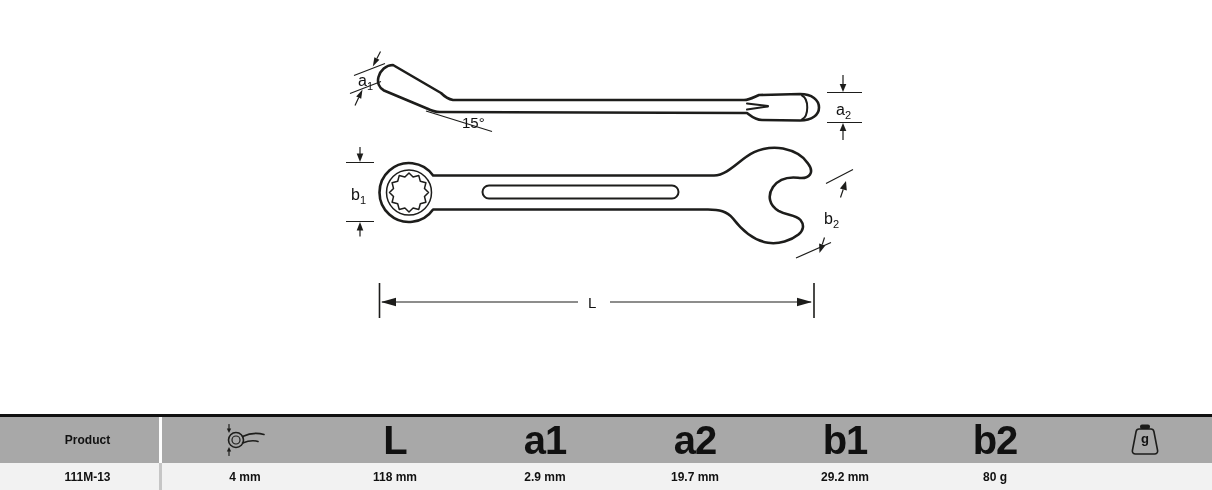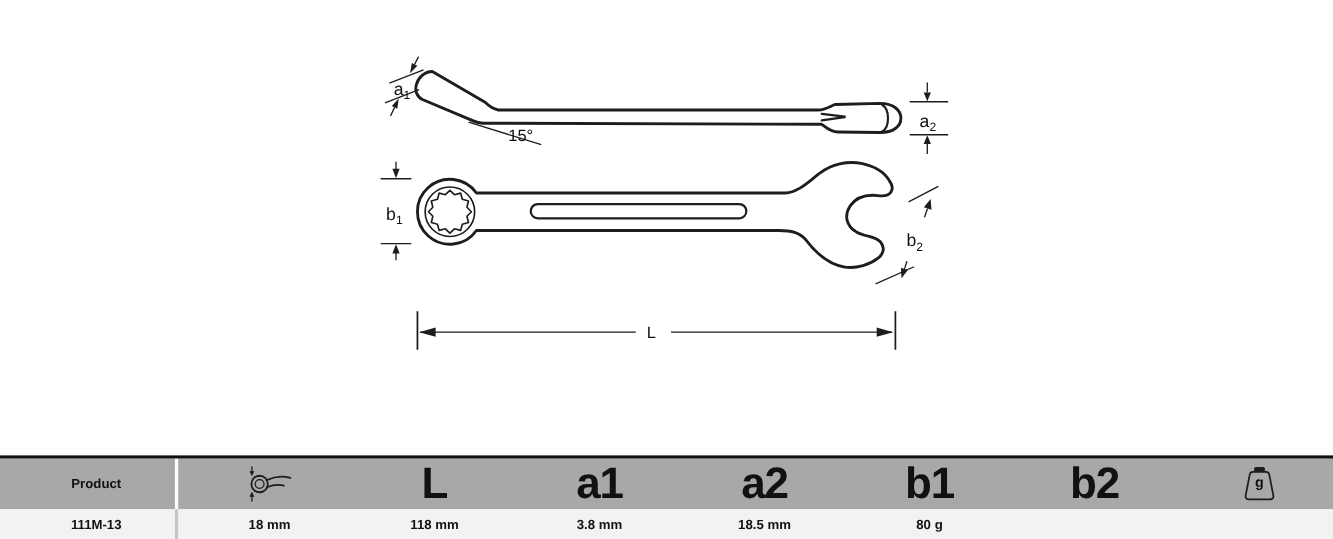--- a/index.html
+++ b/index.html
@@ -187,20 +187,21 @@
         <svg class="hicon" width="36" height="34" viewBox="0 0 36 34">
           <rect class="ifill" x="13" y="1.5" width="10" height="4.5" rx="2"></rect>
           <path class="iln" d="M 12,6 L 24,6 C 25.5,6 26.6,7 26.9,8.5 L 30.6,27.5 C 31,29.6 29.6,31 27.5,31 L 8.5,31 C 6.4,31 5,29.6 5.4,27.5 L 9.1,8.5 C 9.4,7 10.5,6 12,6 Z"></path>
           <text class="gtext" x="18" y="20" text-anchor="middle">g</text>
         </svg>
       </div>
     </div>
 
     <div class="trow">
       <div class="td first">111M-13</div>
-      <div class="td">18 mm</div>
+      <div class="td">4 mm</div>
       <div class="td">118 mm</div>
-      <div class="td">3.8 mm</div>
-      <div class="td">18.5 mm</div>
+      <div class="td">2.9 mm</div>
+      <div class="td">19.7 mm</div>
+      <div class="td">29.2 mm</div>
       <div class="td">80 g</div>
     </div>
   </div>
 </div>
 
 </body></html>

